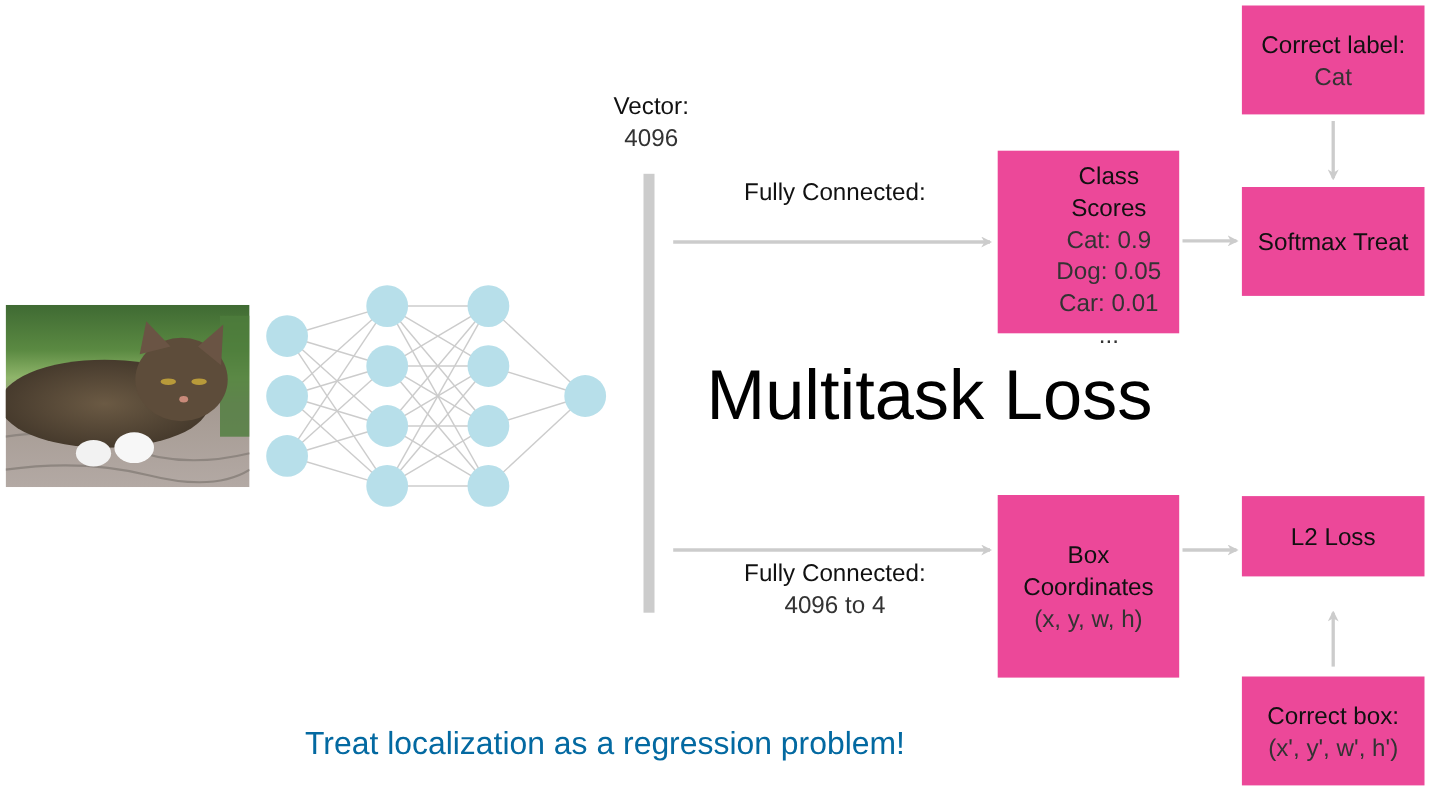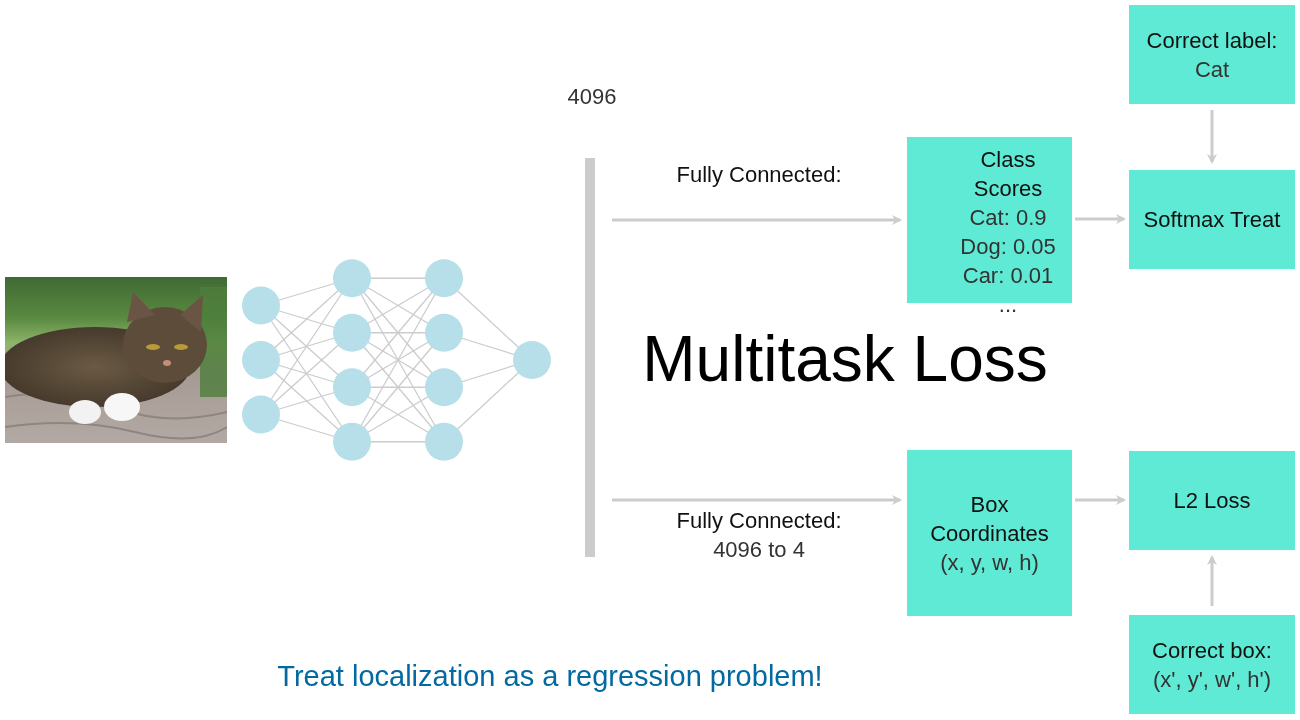--- a/index.html
+++ b/index.html
@@ -1,19 +1,19 @@
 <!DOCTYPE html>
 <html><head>
 <meta charset="utf-8">
 <style>
   html, body { margin: 0; padding: 0; background: #ffffff; }
   body { width: 1300px; height: 720px; position: relative; overflow: hidden;
          font-family: "Liberation Sans", "DejaVu Sans", sans-serif; color: #111; }
   .abs { position: absolute; }
-  .box { position: absolute; background: #5eead4; display: flex; flex-direction: column;
+  .box { position: absolute; background: #ec4899; display: flex; flex-direction: column;
          align-items: center; justify-content: center; text-align: center; }
   .t-strong { font-size: 22px; color: #111; line-height: 29px; }
   .t-light  { font-size: 22px; color: #333; line-height: 29px; }
   .label { position: absolute; text-align: center; width: 260px; }
   #cat { left: 5px; top: 277px; width: 222px; height: 166px; overflow: hidden; }
   #net { left: 230px; top: 250px; }
   #arrows { left: 0; top: 0; }
   .vbar { left: 585px; top: 158px; width: 10px; height: 399px; background: #cccccc; }
   .big { left: 600px; top: 322px; width: 490px; text-align: center; font-size: 64px; color: #000; }
   .bottom { left: 200px; top: 660px; width: 700px; text-align: center; font-size: 29px; color: #0369a1; }
@@ -107,20 +107,21 @@
   </defs>
   <line x1="612" y1="220" x2="900" y2="220" stroke="#cccccc" stroke-width="3" marker-end="url(#ah)"></line>
   <line x1="612" y1="500" x2="900" y2="500" stroke="#cccccc" stroke-width="3" marker-end="url(#ah)"></line>
   <line x1="1075" y1="219" x2="1124" y2="219" stroke="#cccccc" stroke-width="3" marker-end="url(#ah)"></line>
   <line x1="1075" y1="500" x2="1124" y2="500" stroke="#cccccc" stroke-width="3" marker-end="url(#ah)"></line>
   <line x1="1212" y1="110" x2="1212" y2="162" stroke="#cccccc" stroke-width="3" marker-end="url(#ah)"></line>
   <line x1="1212" y1="606" x2="1212" y2="557" stroke="#cccccc" stroke-width="3" marker-end="url(#ah)"></line>
 </svg>
 
 <div class="label" style="left:462px; top:82px;">
+  <div class="t-strong">Vector:</div>
   <div class="t-light">4096</div>
 </div>
 <div class="abs vbar"></div>
 
 <div class="label" style="left:629px; top:160px;">
   <div class="t-strong">Fully Connected:</div>
 </div>
 <div class="label" style="left:629px; top:506px;">
   <div class="t-strong">Fully Connected:</div>
   <div class="t-light">4096 to 4</div>
@@ -142,21 +143,21 @@
 
 <div class="box" style="left:1129px; top:5px; width:166px; height:99px;">
   <div class="t-strong">Correct label:</div>
   <div class="t-light">Cat</div>
 </div>
 
 <div class="box" style="left:1129px; top:170px; width:166px; height:99px;">
   <div class="t-strong">Softmax Treat</div>
 </div>
 
-<div class="box" style="left:1129px; top:451px; width:166px; height:99px;">
+<div class="box" style="left:1129px; top:451px; width:166px; height:73px;">
   <div class="t-strong">L2 Loss</div>
 </div>
 
 <div class="box" style="left:1129px; top:615px; width:166px; height:99px;align-items:center;">
   <div class="t-strong">Correct box:</div>
   <div class="t-light">(x', y', w', h')</div>
 </div>
 
 <div class="abs big">Multitask Loss</div>
 <div class="abs bottom">Treat localization as a regression problem!</div>

